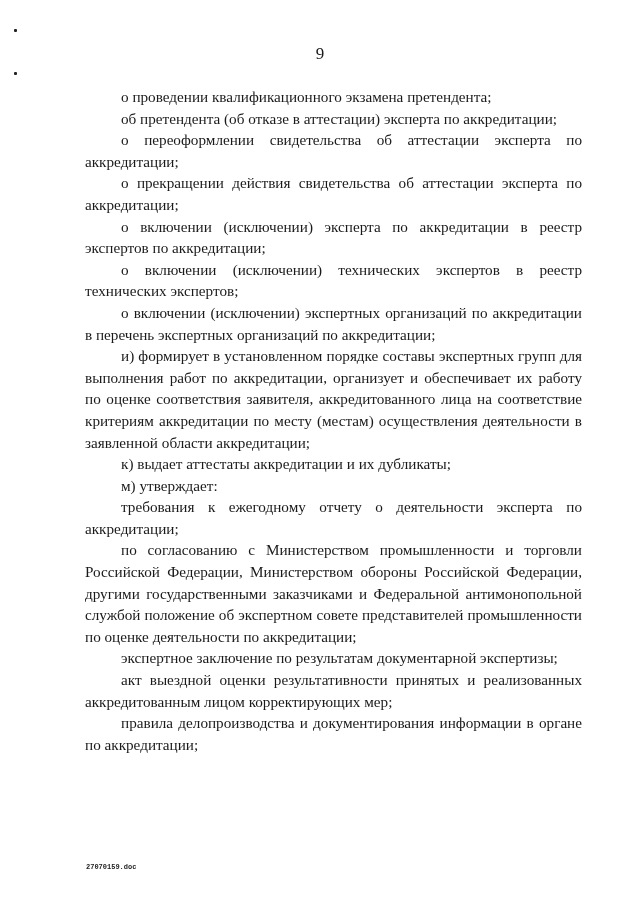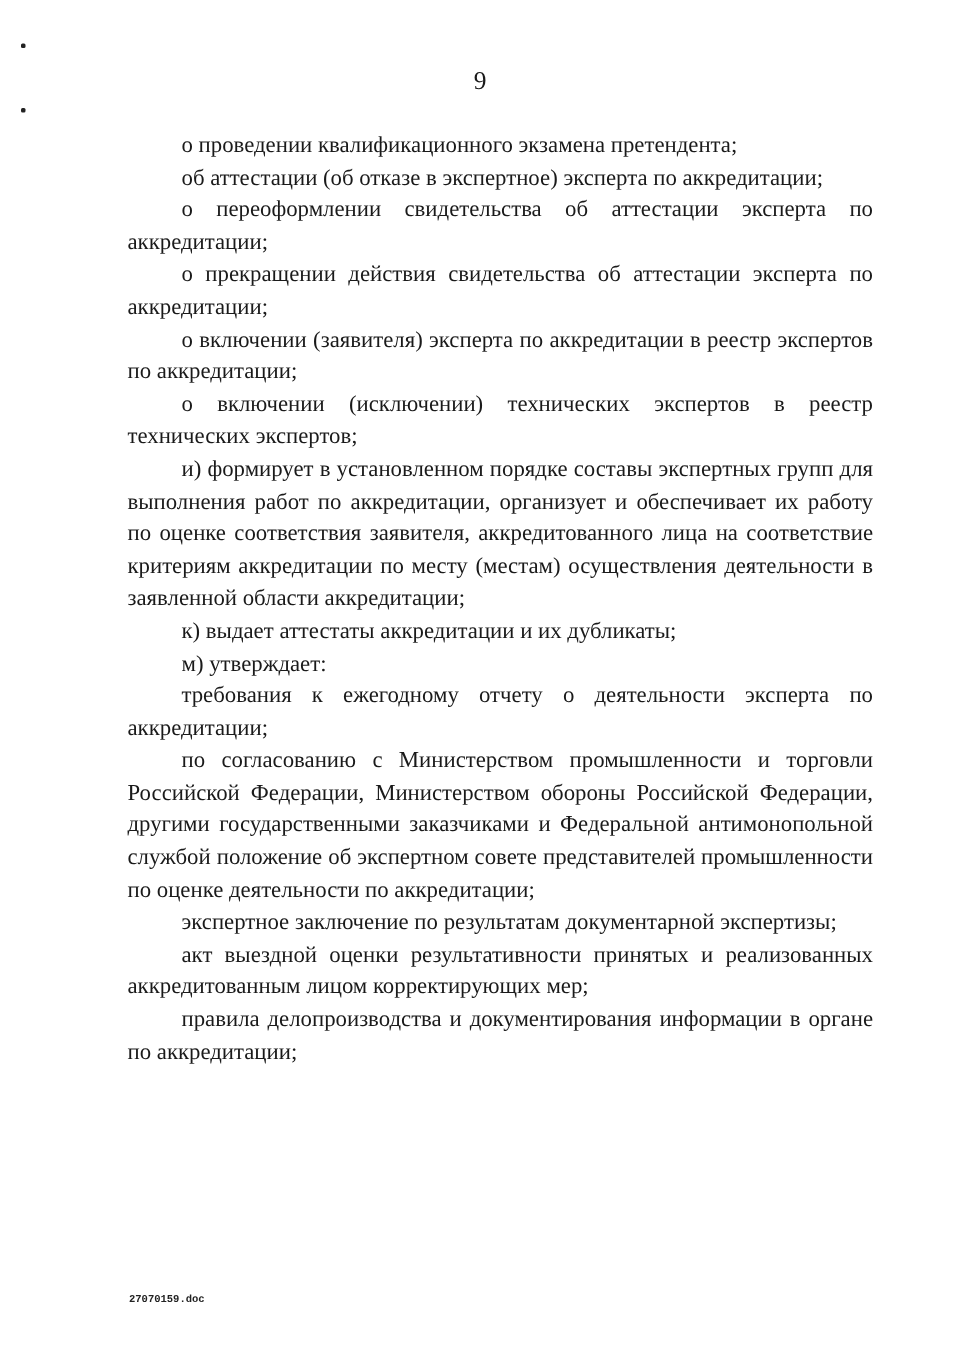--- a/index.html
+++ b/index.html
@@ -17,25 +17,26 @@
 </head>
 <body>
 
 <span class="dot" style="left:14px;top:29px;"></span>
 <span class="dot" style="left:14px;top:72px;"></span>
 
 <div class="page-number">9</div>
 
 <div class="body-text">
   <p class="para">о проведении квалификационного экзамена претендента;</p>
-  <p class="para">об аттестации (об отказе в экспертное) эксперта по аккредитации;</p>
+  <p class="para">об претендента (об отказе в аттестации) эксперта по аккредитации;</p>
   <p class="para">о переоформлении свидетельства об аттестации эксперта по аккредитации;</p>
   <p class="para">о прекращении действия свидетельства об аттестации эксперта по аккредитации;</p>
-  <p class="para">о включении (заявителя) эксперта по аккредитации в реестр экспертов по аккредитации;</p>
+  <p class="para">о включении (исключении) эксперта по аккредитации в реестр экспертов по аккредитации;</p>
   <p class="para">о включении (исключении) технических экспертов в реестр технических экспертов;</p>
+  <p class="para">о включении (исключении) экспертных организаций по аккредитации в перечень экспертных организаций по аккредитации;</p>
   <p class="para">и) формирует в установленном порядке составы экспертных групп для выполнения работ по аккредитации, организует и обеспечивает их работу по оценке соответствия заявителя, аккредитованного лица на соответствие критериям аккредитации по месту (местам) осуществления деятельности в заявленной области аккредитации;</p>
   <p class="para">к) выдает аттестаты аккредитации и их дубликаты;</p>
   <p class="para">м) утверждает:</p>
   <p class="para">требования к ежегодному отчету о деятельности эксперта по аккредитации;</p>
   <p class="para">по согласованию с Министерством промышленности и торговли Российской Федерации, Министерством обороны Российской Федерации, другими государственными заказчиками и Федеральной антимонопольной службой положение об экспертном совете представителей промышленности по оценке деятельности по аккредитации;</p>
   <p class="para">экспертное заключение по результатам документарной экспертизы;</p>
   <p class="para">акт выездной оценки результативности принятых и реализованных аккредитованным лицом корректирующих мер;</p>
   <p class="para">правила делопроизводства и документирования информации в органе по аккредитации;</p>
 </div>
 

